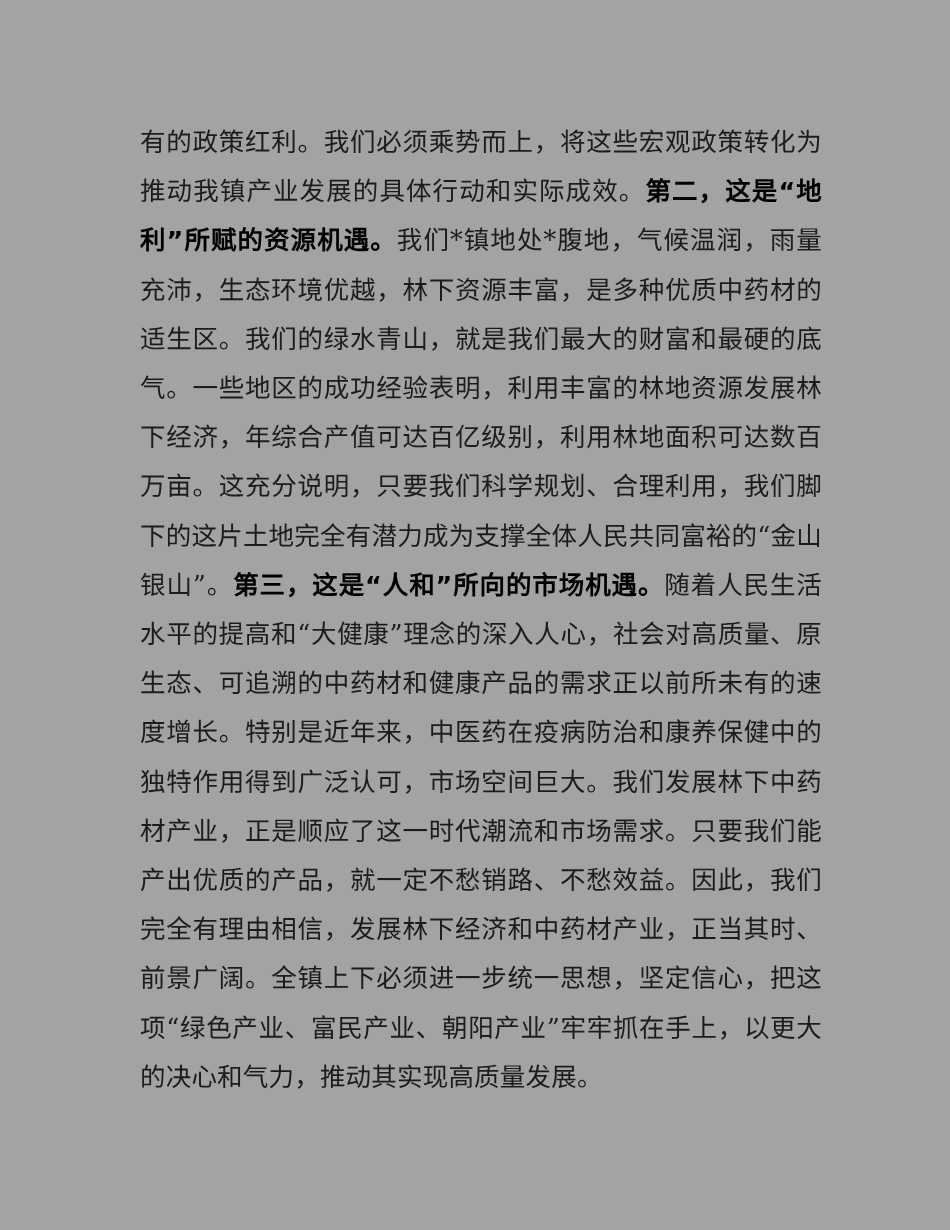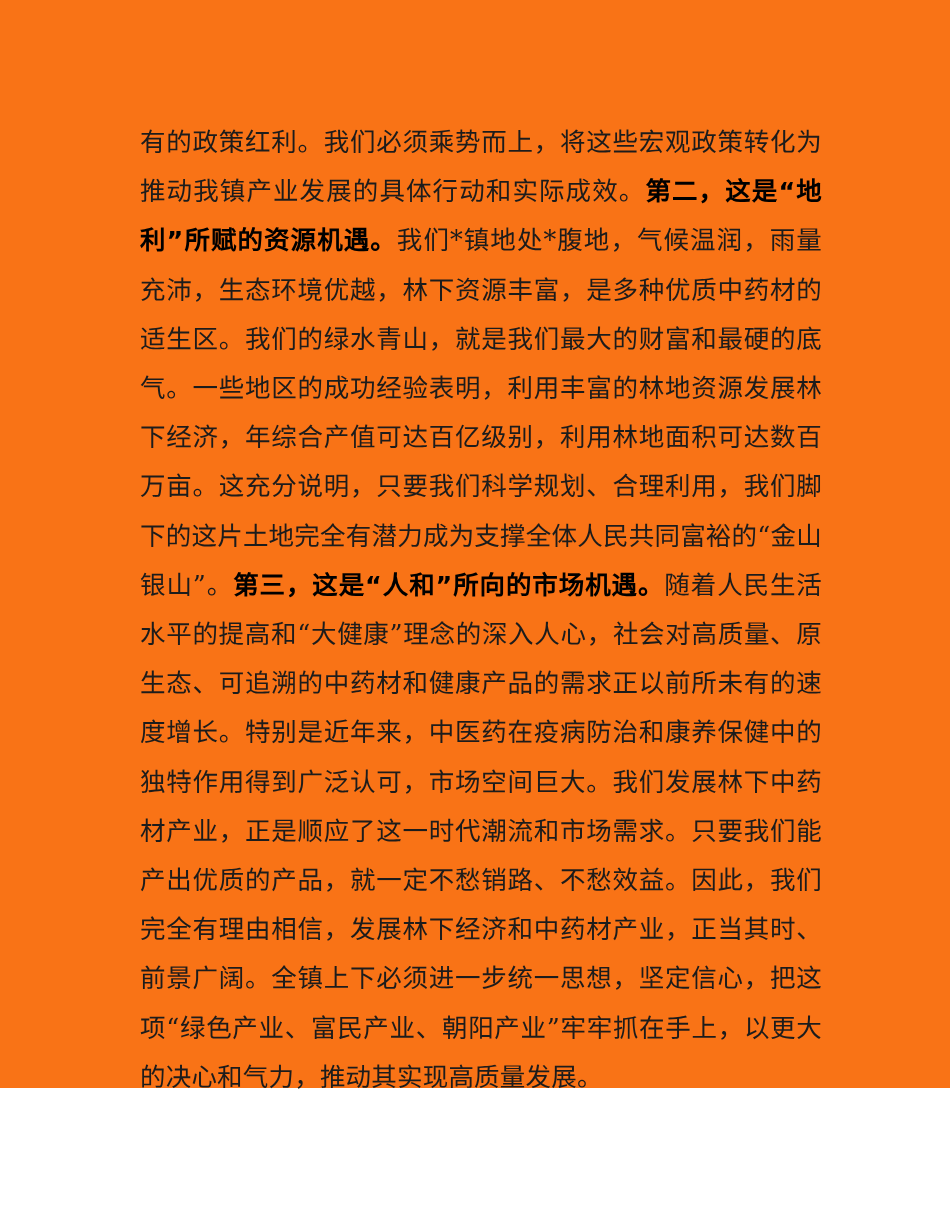--- a/index.html
+++ b/index.html
@@ -11,22 +11,22 @@
   body {
     width: 950px;
     height: 1230px;
     overflow: hidden;
     font-family: "DejaVu Sans", "Liberation Sans", sans-serif;
   }
 
   .page {
     position: relative;
     width: 950px;
-    height: 1088px;
-    background: #f97316;
+    height: 1230px;
+    background: #a3a3a3;
     box-sizing: border-box;
   }
 
   .doc-body {
     position: absolute;
     left: 140px;
     top: 118px;
     width: 682px;
   }
 

